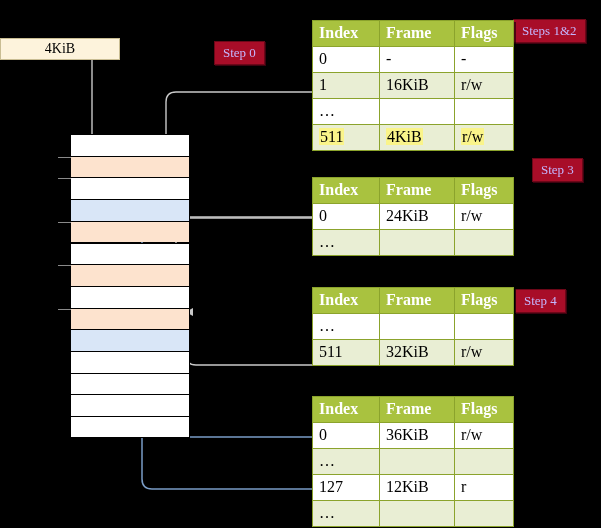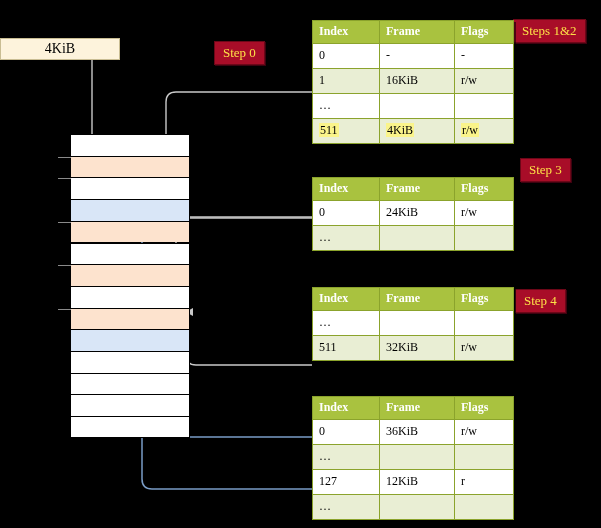--- a/index.html
+++ b/index.html
@@ -16,46 +16,46 @@
   
   .srcbox{
     position:absolute;left:0;top:38px;width:120px;height:22px;
     background:#fdf3dc;border:1px solid #c9bd93;
     display:flex;align-items:center;justify-content:center;
     font-size:14px;line-height:1;box-sizing:border-box;
   }
 
   
   .badge{
-    position:absolute;background:#a80d28;color:#fde047;
+    position:absolute;background:#a80d28;color:#c4b5fd;
     font-size:13px;line-height:1;padding:4px 8px 5px 8px;
     border:1px solid #6d0718;white-space:nowrap;
     box-shadow:1px 1px 0 #3d0210;
   }
   .badge-s0{left:190px;top:41px;margin-left:24px;}
   .badge-s12{left:513px;top:19px;}
-  .badge-s3{left:520px;top:158px;}
+  .badge-s3{left:532px;top:158px;}
   .badge-s4{left:515px;top:265px;margin-top:24px;}
 
   
   #memcol{position:absolute;left:70px;top:134px;width:120px;height:282px;}
   .memrow{
     position:absolute;left:0;width:120px;height:21.7px;
     border-top:1.5px solid #000;border-left:1.5px solid #000;border-right:1.5px solid #000;
     box-sizing:border-box;background:#fff;
   }
   .memrow.last{border-bottom:1.5px solid #000;}
   .memrow.peach{background:#fde3ce;}
   .memrow.blue{background:#d9e6f7;}
   .tick{position:absolute;width:13px;height:0;border-top:1.5px solid #8a8a8a;left:-13px;}
 
   
   .ptable{
     position:absolute;border-collapse:collapse;
-    font-size:12px;background:#fff;
+    font-size:16px;background:#fff;
     box-shadow:2px 2px 0 rgba(0,0,0,.55);
   }
   .ptable th{
     background:#a9c23f;color:#fff;font-weight:bold;
     text-align:left;padding:3px 6px 4px 6px;
     border:1px solid #8ba32c;white-space:nowrap;
   }
   .ptable td{
     padding:3px 6px 4px 6px;border:1px solid #8ba32c;
     white-space:nowrap;background:#fff;height:17px;

